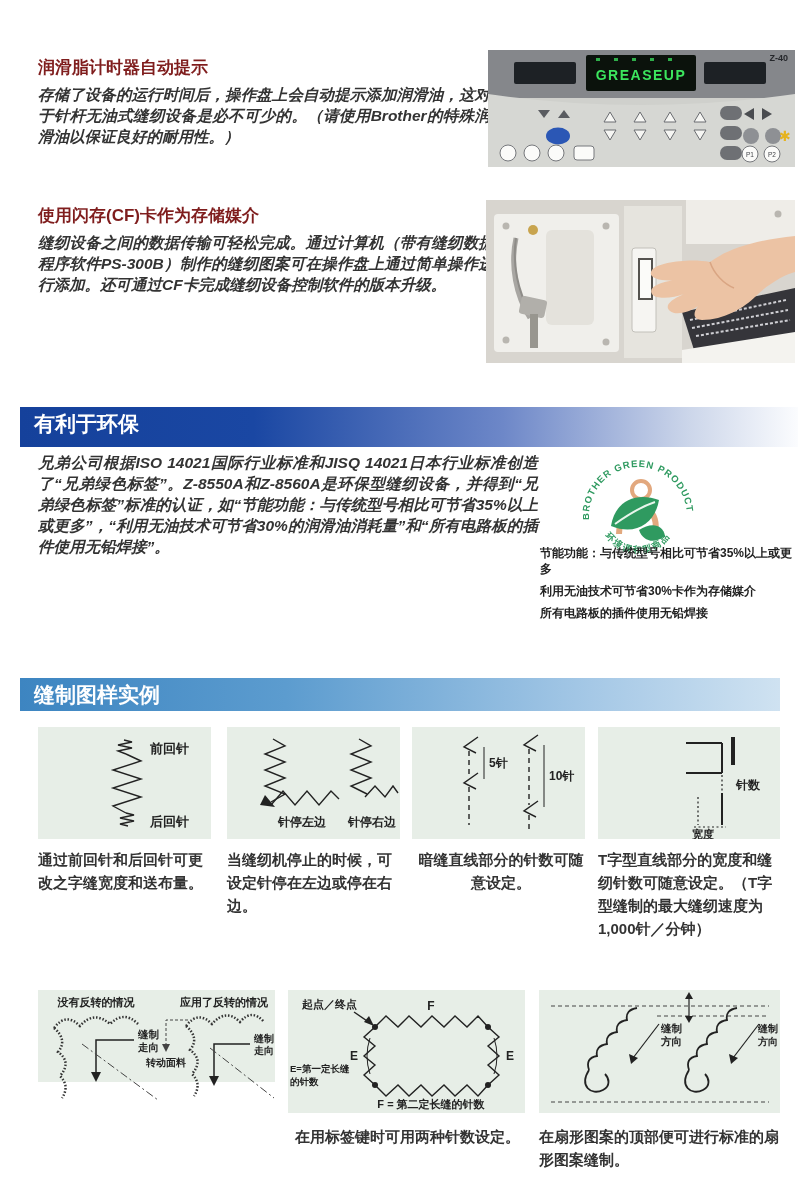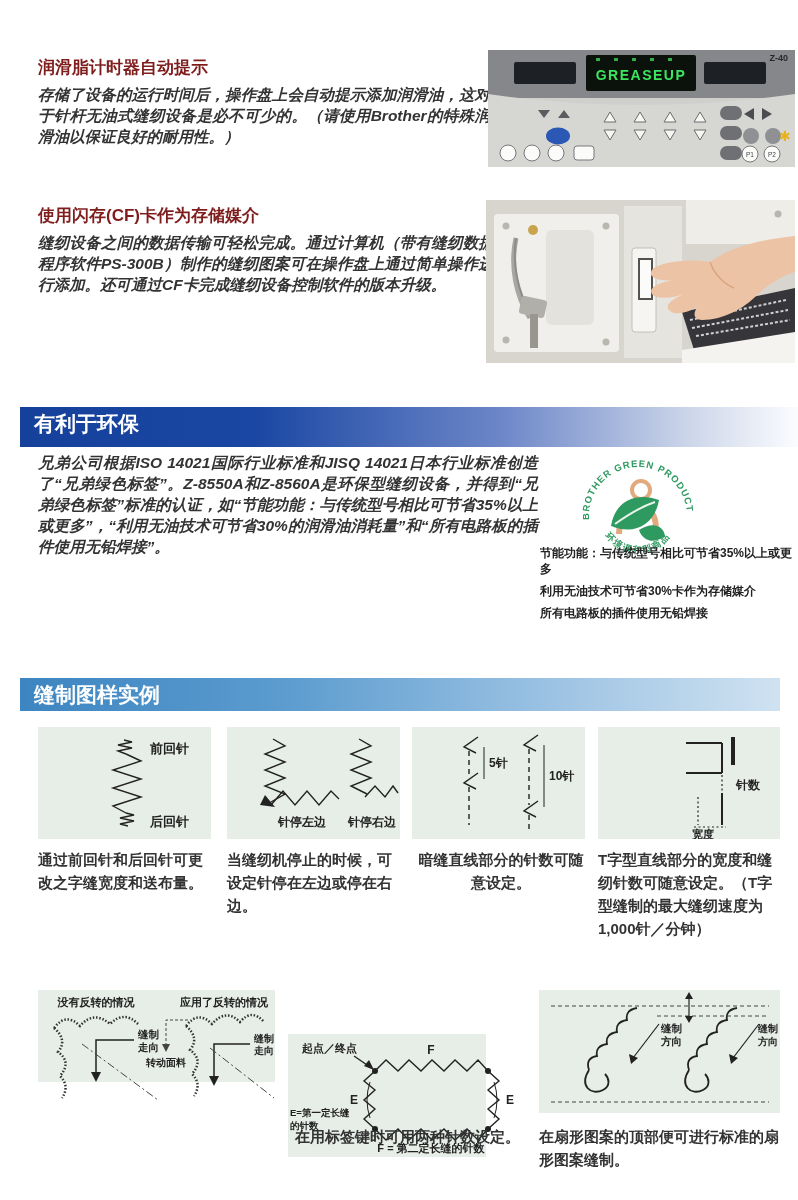--- a/index.html
+++ b/index.html
@@ -239,21 +239,21 @@
       </g>
       <polygon points="128,62 124,54 132,54" fill="#444"></polygon>
       <text x="100" y="48" font-size="10.5" font-weight="600" fill="#222">缝制</text>
       <text x="100" y="61" font-size="10.5" font-weight="600" fill="#222">走向</text>
       <text x="216" y="52" font-size="10" font-weight="600" fill="#222">缝制</text>
       <text x="216" y="64" font-size="10" font-weight="600" fill="#222">走向</text>
       <text x="108" y="76" font-size="10" font-weight="600" fill="#222">转动面料</text>
     </svg>
   </div>
 
-  <div class="abs panel" style="left:288px;top:990px;width:198px;height:123px;margin-top:44px;">
+  <div class="abs panel" style="left:288px;top:990px;width:237px;height:123px;">
     <svg width="237" height="123" viewBox="0 0 237 123">
       <g stroke="#222" stroke-width="1.4" fill="none">
         <path d="M87,37 L98,26 L110,37 L121,26 L133,37 L144,26 L156,37 L167,26 L179,37 L190,26 L200,37"></path>
         <path d="M87,95 L98,106 L110,95 L121,106 L133,95 L144,106 L156,95 L167,106 L179,95 L190,106 L200,95"></path>
         <path d="M87,37 L76,47 L87,56 L76,66 L87,75 L76,85 L87,95"></path>
         <path d="M200,37 L211,47 L200,56 L211,66 L200,75 L211,85 L200,95"></path>
         <path d="M82,48 Q76,66 82,84" stroke-width="1"></path>
         <path d="M206,48 Q212,66 206,84" stroke-width="1"></path>
         <path d="M66,22 L82,33"></path>
       </g>

